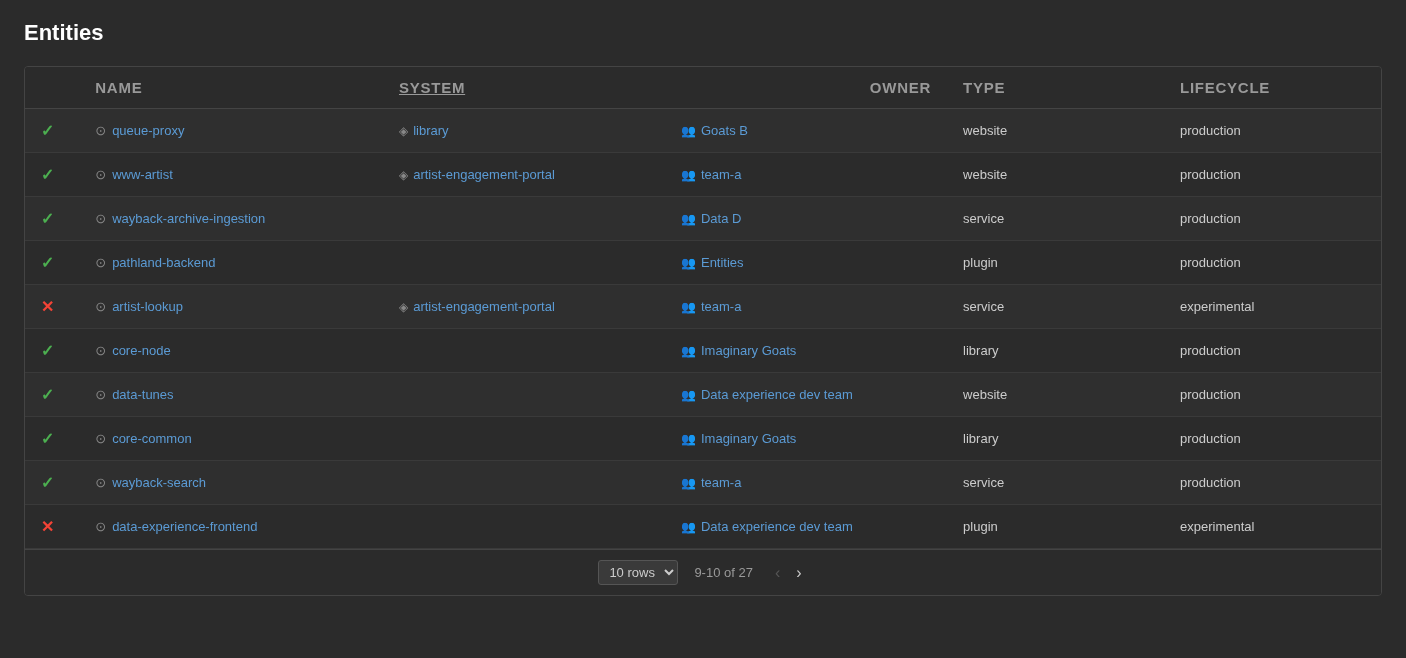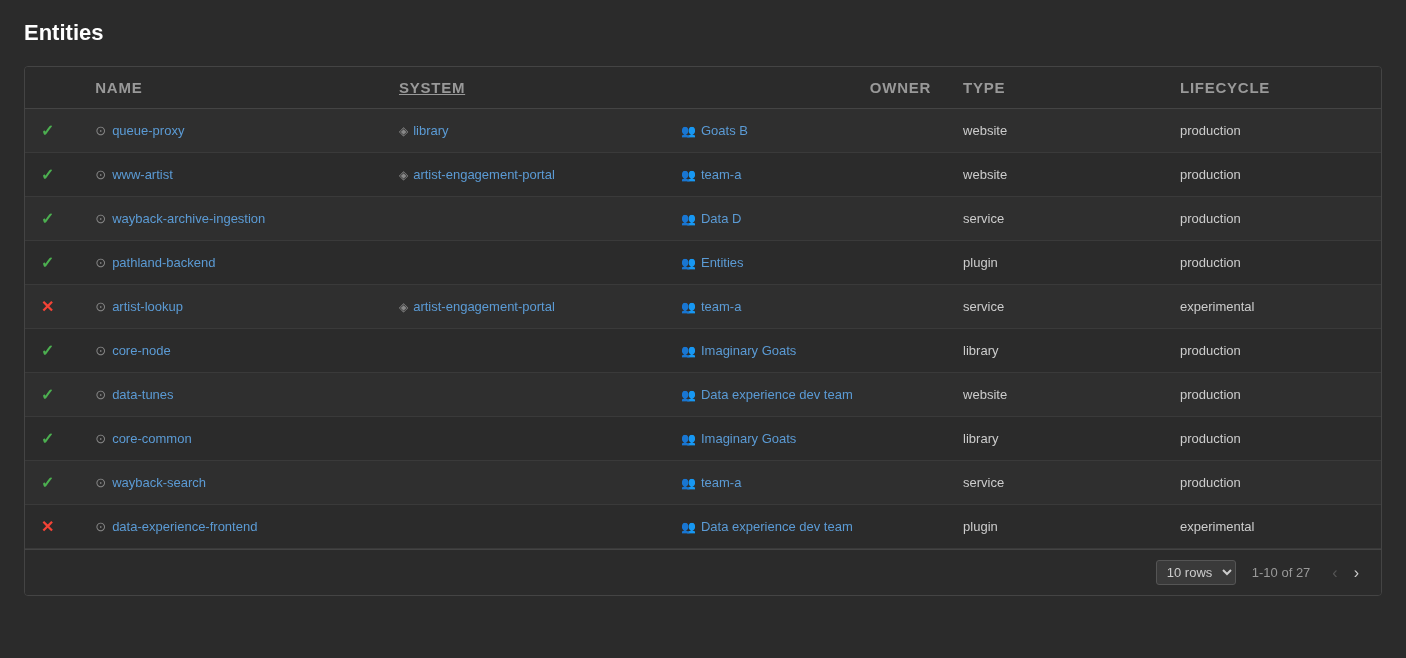--- a/index.html
+++ b/index.html
@@ -94,21 +94,21 @@
     .system-icon, .owner-icon {
       color: #888;
       font-size: 12px;
     }
     .type-text, .lifecycle-text {
       color: #ccc;
     }
     .pagination-row {
       display: flex;
       align-items: center;
-      justify-content: flex-end;
+      justify-content: center;
       padding: 10px 16px;
       background: #2b2b2b;
       border-top: 1px solid #444;
       gap: 16px;
     }
     .rows-selector {
       display: flex;
       align-items: center;
       gap: 6px;
       color: #ccc;
@@ -361,20 +361,20 @@
     </table>
     <div class="pagination-row">
       <div class="rows-selector">
         <select class="rows-select">
           <option>5 rows</option>
           <option selected="">10 rows</option>
           <option>20 rows</option>
           <option>50 rows</option>
         </select>
       </div>
-      <span class="pagination-info">1-10 of 27</span>
+      <span class="pagination-info">9-10 of 27</span>
       <div class="pagination-nav">
         <button class="nav-btn" disabled="">‹</button>
         <button class="nav-btn">›</button>
       </div>
     </div>
   </div>
 </div>
 
 </body></html>

